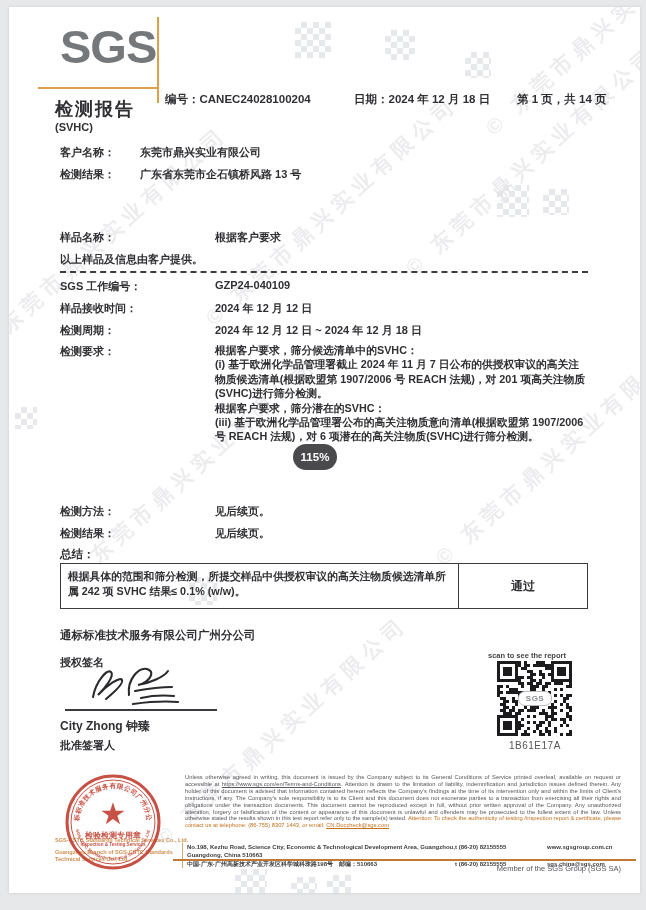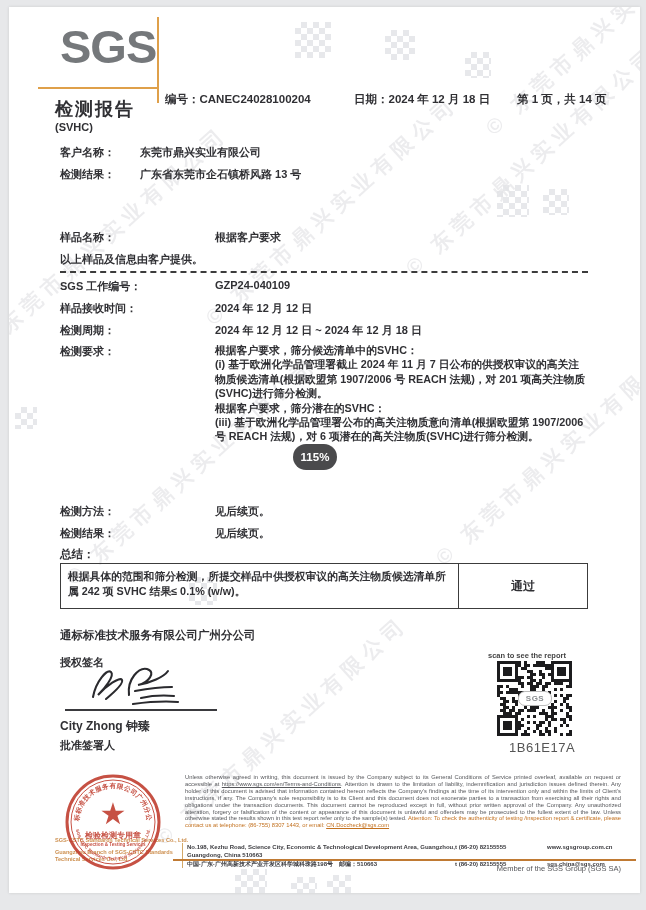--- a/index.html
+++ b/index.html
@@ -37,21 +37,21 @@
   .sig-company { left:51px; top:621px; font-size:11.5px; font-weight:700; }
   .sig-label { left:51px; top:640px; font-size:11px; font-weight:700;margin-top:8px; }
   .sig-underline { left:56px; top:702px; width:152px; height:2px; background:#3a3a3e; }
   .sig-name { left:51px; top:711px; font-size:12px; font-weight:700; }
   .sig-role { left:51px; top:731px; font-size:11px; font-weight:700; }
 
   .qr-caption { left:479px; top:644px; font-size:7.5px; color:#444; font-weight:600; }
   .qr-box { left:488px; top:654px; width:75px; height:75px; display:grid; grid-template-columns:repeat(25,3px); grid-template-rows:repeat(25,3px); background:#fff; }
   .qr-box i { display:block; } .qr-box i.on { background:#1c1c1e; }
   .qr-logo { left:509px; top:684px; width:34px; height:15px; background:#fff; border:1px solid #bbb; border-radius:7px; font-size:8px; font-weight:700; color:#8a8d90; display:flex; align-items:center; justify-content:center; letter-spacing:.5px; }
-  .qr-id { left:500px; top:733px; font-size:13px; color:#555; letter-spacing:.5px; }
+  .qr-id { left:500px; top:733px; font-size:10px; color:#555; letter-spacing:.5px; }
 
   
   .legal { left:176px; top:767px; width:436px; font-size:5.8px; line-height:6.9px; color:#55565a; text-align:justify; font-weight:500; }
   .legal .lnk { text-decoration:underline; }
   .attention { color:#c2701e; }
   .attention .em { text-decoration:underline; }
   .addr-block { left:173px; top:836px; width:440px; border-left:1.5px solid #d3a868; padding-left:4px; }
   .addr-row { display:flex; font-size:6px; line-height:8.4px; color:#3c3c40; font-weight:600; }
   .addr-row .a { width:268px; } .addr-row .t { width:92px; } .addr-row .n { flex:1; }
   .foot-rule { left:164px; top:852px; width:463px; height:2px; background:#c07a33; }

